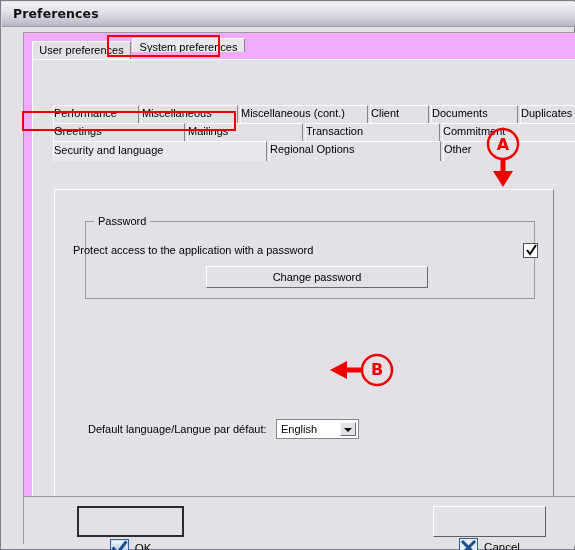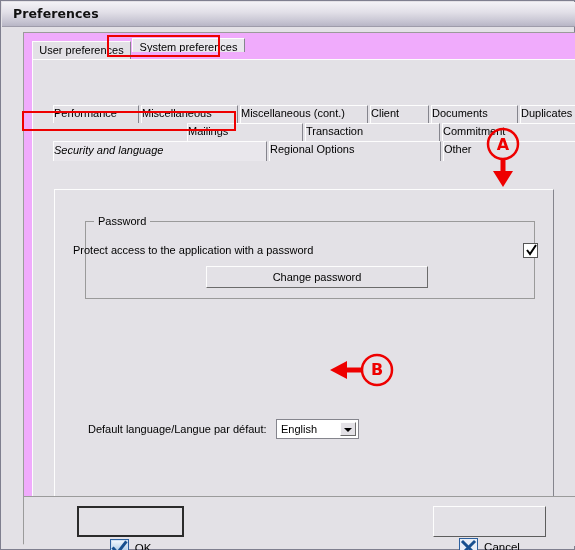--- a/index.html
+++ b/index.html
@@ -230,25 +230,26 @@
 
       <div id="tabs-l3">
 
         <div class="itab r1" style="left:0px;width:86px;"><span class="lbl">Performance</span></div>
         <div class="itab r1" style="left:187px;width:128px;"><span class="lbl">Miscellaneous (cont.)</span></div>
         <div class="itab r1" style="left:88px;width:97px;"><span class="lbl">Miscellaneous</span></div>
         <div class="itab r1" style="left:317px;width:59px;"><span class="lbl">Client</span></div>
         <div class="itab r1" style="left:378px;width:87px;"><span class="lbl">Documents</span></div>
         <div class="itab r1" style="left:467px;width:80px;"><span class="lbl">Duplicates</span></div>
 
+        <div class="itab r2" style="left:0px;width:132px;"><span class="lbl">Greetings</span></div>
         <div class="itab r2" style="left:134px;width:116px;"><span class="lbl">Mailings</span></div>
         <div class="itab r2" style="left:252px;width:135px;"><span class="lbl">Transaction</span></div>
         <div class="itab r2" style="left:389px;width:158px;"><span class="lbl">Commitment</span></div>
 
-        <div class="itab r3 sel" style="left:0px;width:214px;background:#e9e7ec;font-style:italic;"><span class="lbl">Security and language</span></div>
+        <div class="itab r3 sel" style="left:0px;width:214px;background:#e9e7ec;"><span class="lbl">Security and language</span></div>
         <div class="itab r3" style="left:216px;width:172px;"><span class="lbl">Regional Options</span></div>
         <div class="itab r3" style="left:390px;width:157px;"><span class="lbl">Other</span></div>
       </div>
 
       <div id="panel-content">
         <div id="groupbox">
           <span class="gb-legend">Password</span>
         </div>
       </div>
 

